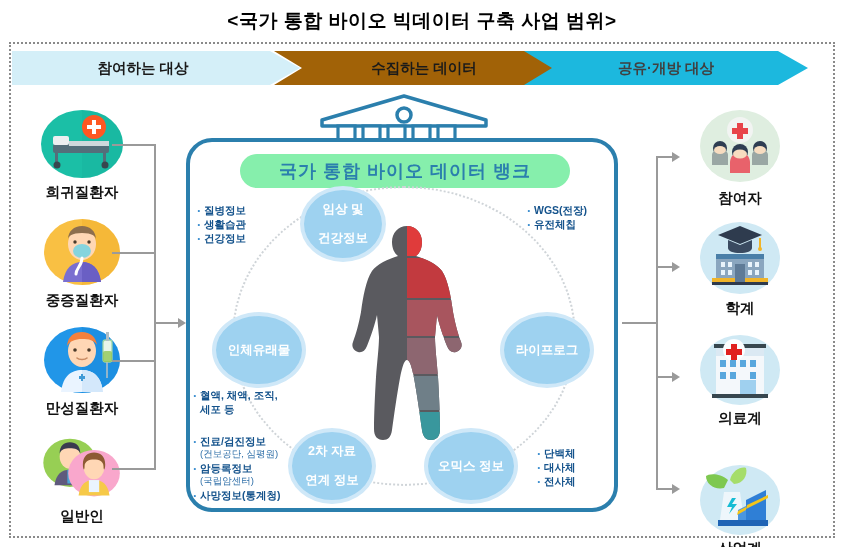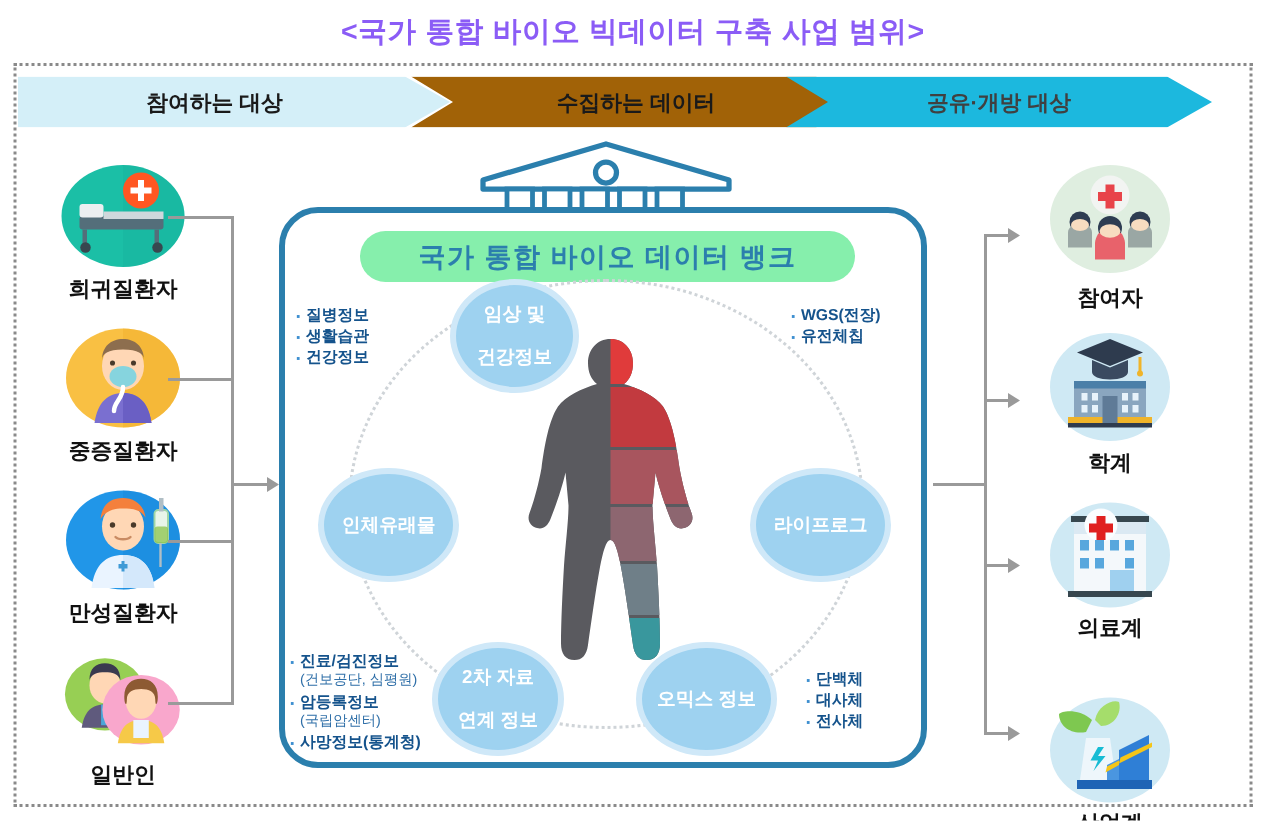--- a/index.html
+++ b/index.html
@@ -8,21 +8,21 @@
     background: #ffffff;
     font-family: "Liberation Sans", "DejaVu Sans", sans-serif;
     overflow: hidden;
   }
   #root { position: relative; width: 844px; height: 547px; background: #fff; }
 
   
   .page-title {
     position: absolute; top: 8px; left: 0; width: 844px;
     text-align: center;
-    font-size: 19px; font-weight: bold; color: #8b5cf6;
+    font-size: 19px; font-weight: bold; color: #000000;
     letter-spacing: .5px;
     white-space: nowrap;
   }
 
   
   .frame {
     position: absolute; left: 9px; top: 42px;
     width: 826px; height: 496px;
     border: 2px dotted #8a8a8a;
     background: #fff;
@@ -310,20 +310,24 @@
     <div class="li">질병정보</div>
     <div class="li">생활습관</div>
     <div class="li">건강정보</div>
   </div>
 
   <div class="blist" style="left:526px;top:203px;">
     <div class="li">WGS(전장)</div>
     <div class="li">유전체칩</div>
   </div>
 
+  <div class="blist" style="left:192px;top:388px;">
+    <div class="li">혈액, 채액, 조직,</div>
+    <div class="nb">세포 등</div>
+  </div>
 
 
   <div class="blist" style="left:536px;top:446px;">
     <div class="li">단백체</div>
     <div class="li">대사체</div>
     <div class="li">전사체</div>
   </div>
 
   <div class="blist" style="left:192px;top:434px;">
     <div class="li">진료/검진정보</div>

